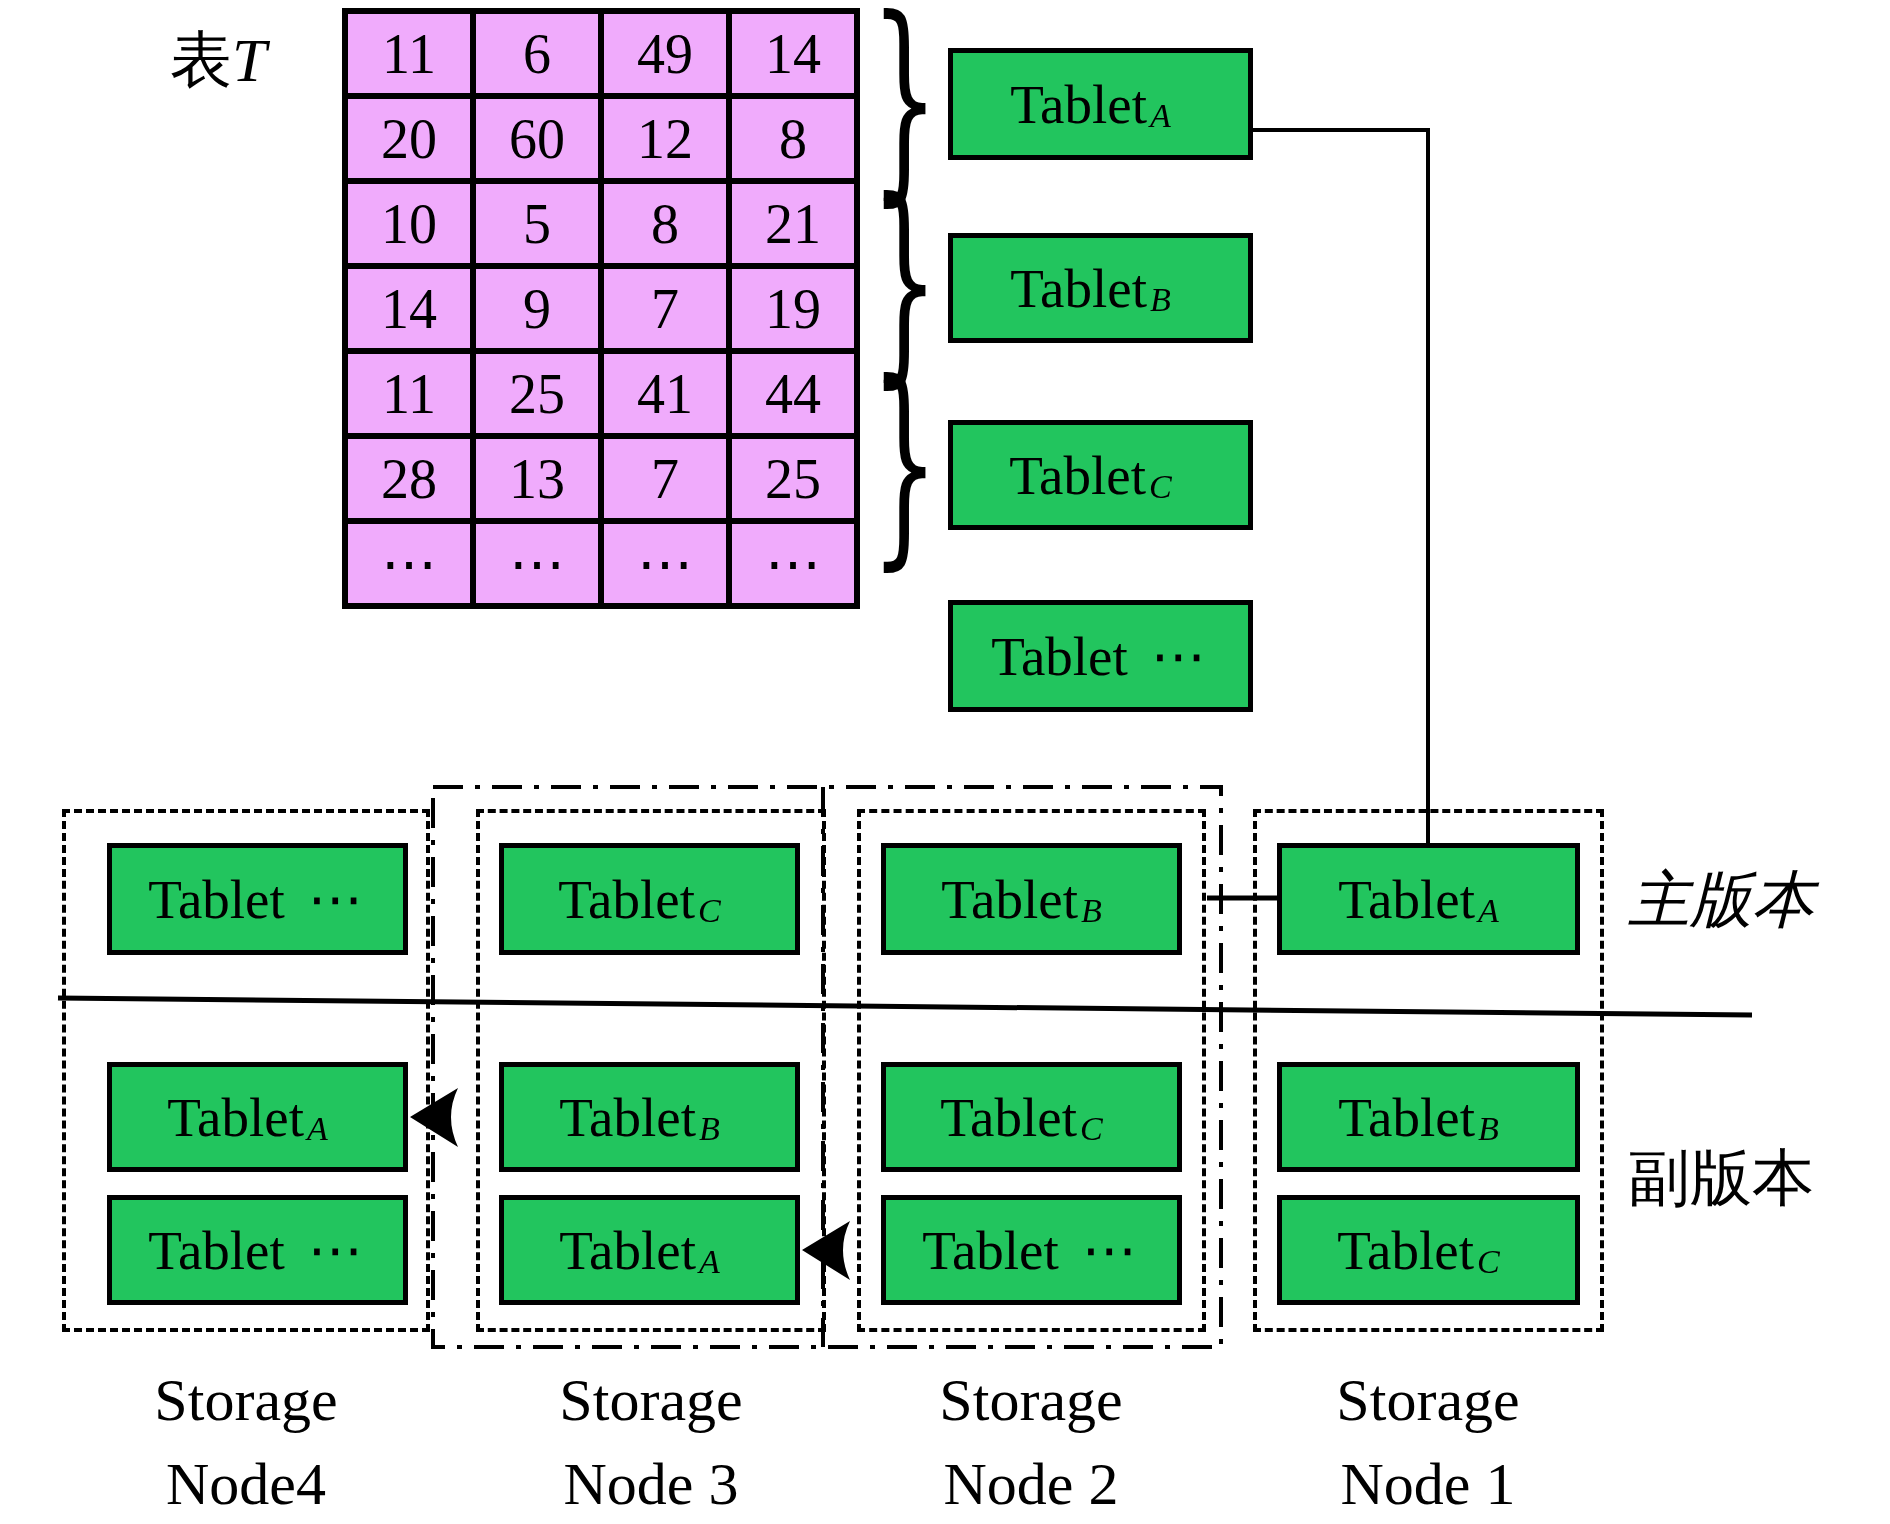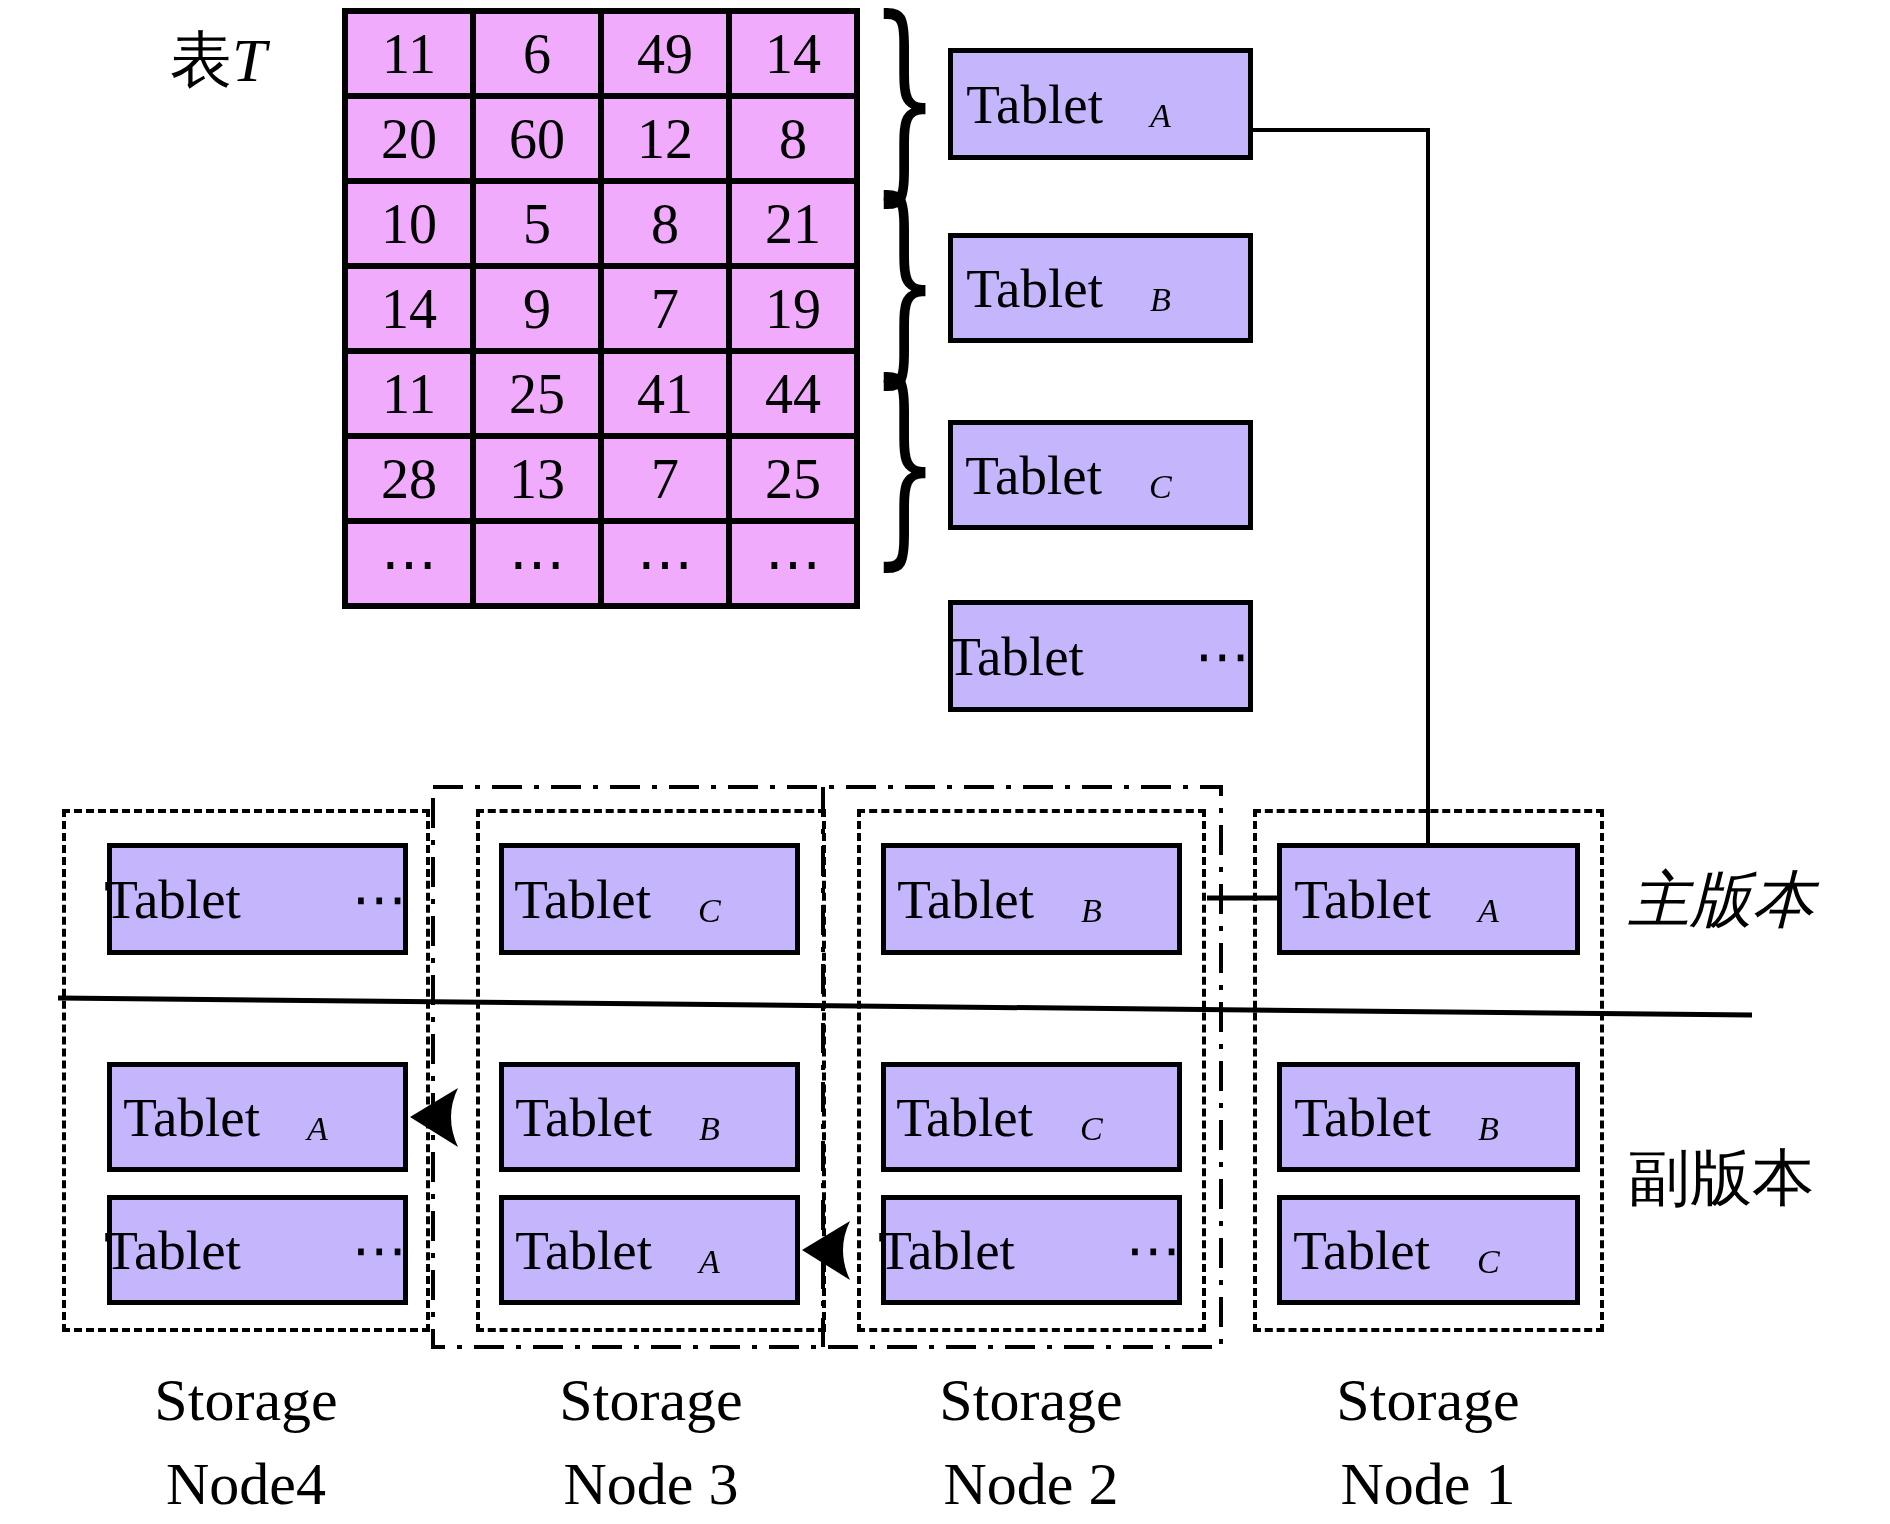--- a/index.html
+++ b/index.html
@@ -24,24 +24,23 @@
   .table-label i { font-style:italic; }
 
   .brace {
     position:absolute; left:860px; width:74px; text-align:center;
     font-size:150px; line-height:150px; font-family:"DejaVu Serif",serif;
     transform:scale(0.72,1.45);
   }
 
   
   .tbox {
-    position:absolute; box-sizing:border-box; border:5px solid #000; background:#c4b5fd;
+    position:absolute; box-sizing:border-box; border:5px solid #000; background:#22c55e;
     display:flex; align-items:center; justify-content:center; font-size:55px;
     white-space:nowrap;
-    gap:44px;
   }
   .tbox .sub {
     font-style:italic; font-size:0.62em; position:relative; top:0.34em; margin-left:3px;
   }
   .tbox .suffix { margin-left:20px; letter-spacing:4px; }
 
   
   .node { position:absolute; box-sizing:border-box; border:4px dashed #000; }
 
   .nlabel {

